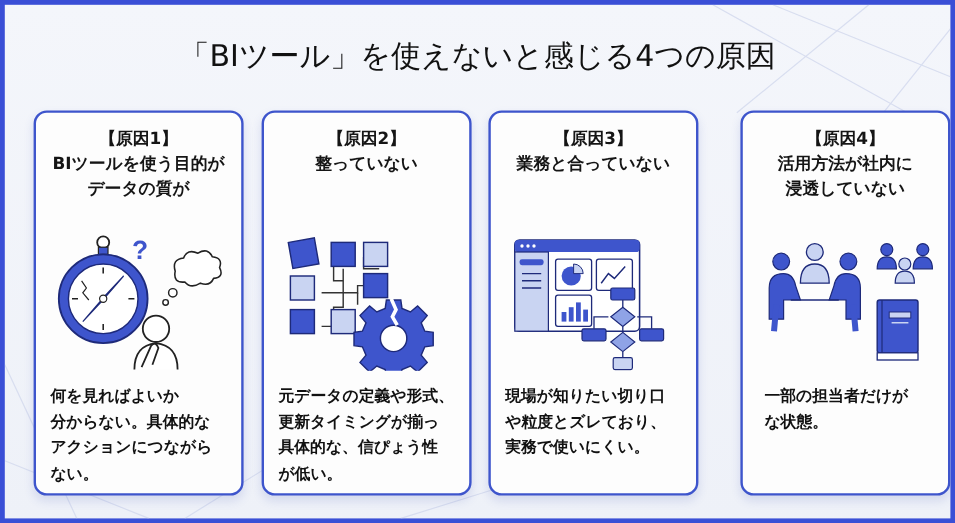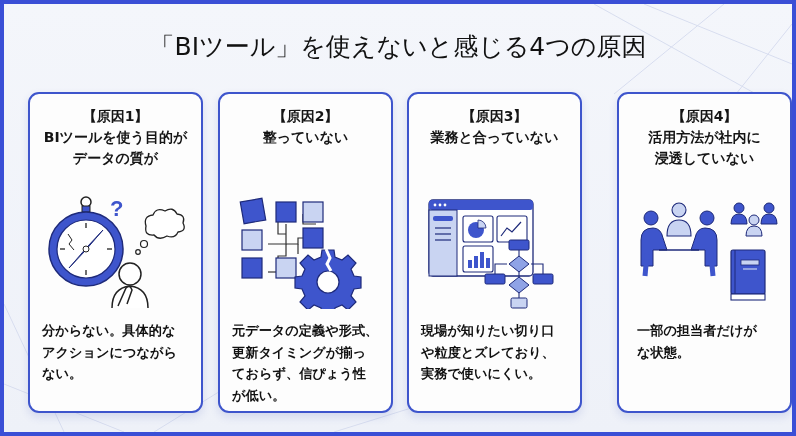--- a/index.html
+++ b/index.html
@@ -89,20 +89,21 @@
 
       <path d="M108 32 q-3 -10 7 -11 q3 -8 12 -4 q8 -5 12 3 q9 1 6 9 q4 8 -5 9 q-3 7 -11 4 q-8 5 -13 -1 q-10 1 -8 -9z" fill="#fff" stroke="#222" stroke-width="1.3"></path>
       <circle cx="106" cy="50" r="3.5" fill="#fff" stroke="#222" stroke-width="1.2"></circle>
       <circle cx="100" cy="58" r="2.3" fill="#fff" stroke="#222" stroke-width="1.2"></circle>
 
       <circle cx="92" cy="80" r="11" fill="#fff" stroke="#222" stroke-width="1.5"></circle>
       <path d="M74 114 q0 -20 18 -22 q18 2 18 22" fill="#fff" stroke="#222" stroke-width="1.5"></path>
       <path d="M80 112 l8 -18 q4 -4 6 2 l-5 14" fill="none" stroke="#222" stroke-width="1.5"></path>
     </svg>
     <div class="desc">
+      <span>何を見ればよいか</span>
       <span>分からない。具体的な</span>
       <span>アクションにつながら</span>
       <span>ない。</span>
     </div>
   </div>
 
   <div class="card" id="card2">
     <div class="heading">
       <span>【原因2】</span>
       <span>整っていない</span>
@@ -127,21 +128,21 @@
 
       <g transform="translate(100 82)">
         <path d="M-6,-26 L6,-26 L7,-19 L14,-16 L20,-21 L28,-13 L23,-7 L26,0 L33,1 L33,12 L26,13 L23,20 L28,26 L20,34 L14,29 L7,32 L6,39 L-6,39 L-7,32 L-14,29 L-20,34 L-28,26 L-23,20 L-26,13 L-33,12 L-33,1 L-26,0 L-23,-7 L-28,-13 L-20,-21 L-14,-16 L-7,-19 Z" fill="#3e55cc" stroke="#1e2a7a" stroke-width="1.2"></path>
         <circle cx="0" cy="6" r="11" fill="#fff" stroke="#1e2a7a" stroke-width="1.2"></circle>
         <path d="M-2,-27 L2,-18 L-1,-12 L3,-5" stroke="#fff" stroke-width="3" fill="none"></path>
       </g>
     </svg>
     <div class="desc">
       <span>元データの定義や形式、</span>
       <span>更新タイミングが揃っ</span>
-      <span>ておらず、信ぴょう性</span>
+      <span>具体的な、信ぴょう性</span>
       <span>が低い。</span>
     </div>
   </div>
 
   <div class="card" id="card3">
     <div class="heading">
       <span>【原因3】</span>
       <span>業務と合っていない</span>
     </div>
     <svg class="illus" viewBox="0 0 158 115">

